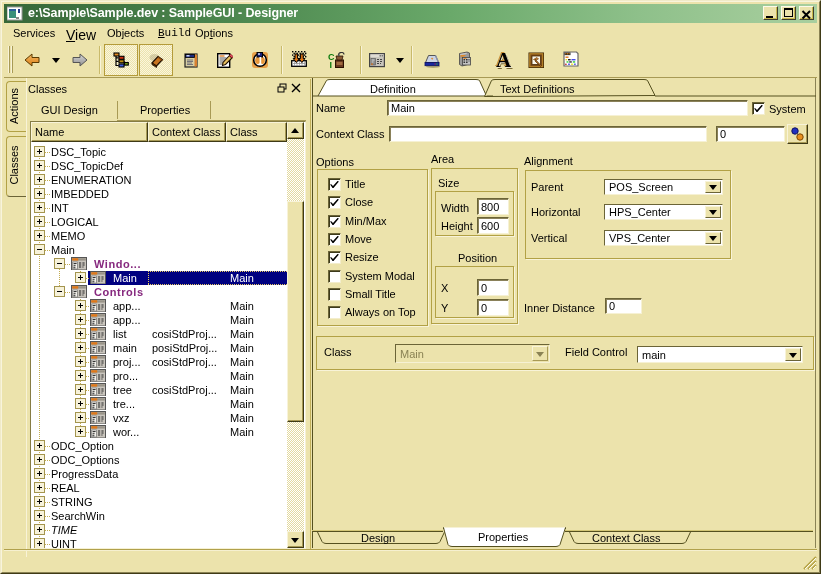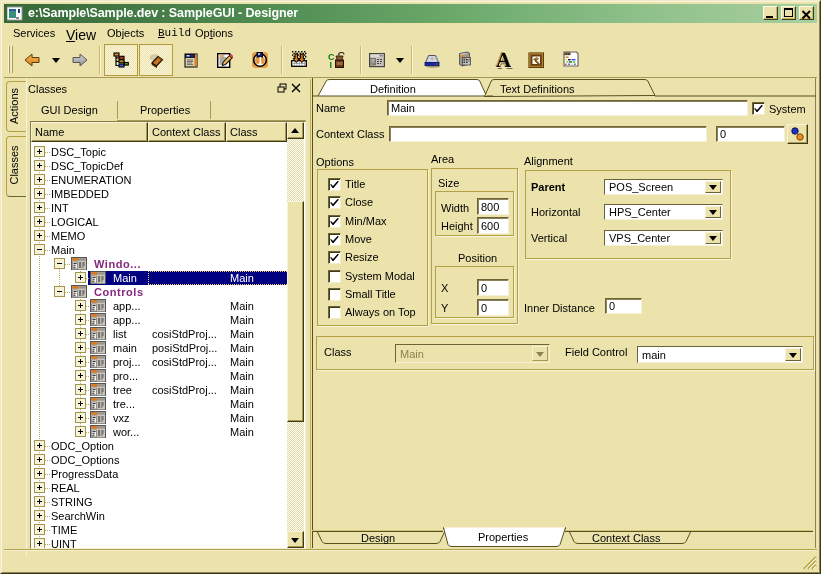--- a/index.html
+++ b/index.html
@@ -456,21 +456,21 @@
 <div class="exp plus" style="left:34px;top:482px;"></div>
 <div class="abs" style="left:51px;top:482px;font-size:11px;color:#000;font-weight:normal;white-space:nowrap;">REAL</div>
 <div class="hline" style="left:45px;top:502px;width:6px;"></div>
 <div class="exp plus" style="left:34px;top:496px;"></div>
 <div class="abs" style="left:51px;top:496px;font-size:11px;color:#000;font-weight:normal;white-space:nowrap;">STRING</div>
 <div class="hline" style="left:45px;top:516px;width:6px;"></div>
 <div class="exp plus" style="left:34px;top:510px;"></div>
 <div class="abs" style="left:51px;top:510px;font-size:11px;color:#000;font-weight:normal;white-space:nowrap;">SearchWin</div>
 <div class="hline" style="left:45px;top:530px;width:6px;"></div>
 <div class="exp plus" style="left:34px;top:524px;"></div>
-<div class="abs" style="left:51px;top:524px;font-size:11px;color:#000;font-weight:normal;white-space:nowrap;">TIME</div>
+<div class="abs" style="left:51px;top:524px;font-size:11px;color:#000;font-weight:normal;white-space:nowrap;font-style:italic;">TIME</div>
 <div class="hline" style="left:45px;top:544px;width:6px;"></div>
 <div class="exp plus" style="left:34px;top:538px;"></div>
 <div class="abs" style="left:51px;top:538px;font-size:11px;color:#000;font-weight:normal;white-space:nowrap;">UINT</div>
 <div class="abs" style="left:31px;top:548px;width:273px;height:2px;background:#f6f1d4;"></div>
 <div class="abs" style="left:310px;top:79px;width:1px;height:470px;background:#c2b059;"></div>
 <div class="abs" style="left:312px;top:78px;width:504px;height:470px;background:#ece3ac;border-left:1px solid #55501f;border-right:1px solid #8a8254;"></div>
 <div class="abs" style="left:4px;top:549px;width:813px;height:1px;background:#b1a14c;"></div>
 <div class="abs" style="left:4px;top:550px;width:813px;height:1px;background:#f6f0d0;"></div>
 <svg class="abs" style="left:312px;top:79px" width="504" height="18" viewBox="0 0 504 18">
 <path d="M6 17 L14.5 1.5 Q15.5 0.5 18 0.5 L164 0.5 Q166.5 0.5 167.5 1.5 L174.5 17 Z" fill="#ffffff" stroke="#55501f"></path>
@@ -554,21 +554,21 @@
 <div class="abs groove" style="left:435px;top:266px;width:79px;height:52px;"></div>
 <div class="abs lbl" style="left:441px;top:282px;">X</div>
 <div class="edit" style="left:477px;top:279px;width:32px;height:17px;">
     <span>0</span>
   </div>
 <div class="abs lbl" style="left:441px;top:302px;">Y</div>
 <div class="edit" style="left:477px;top:299px;width:32px;height:17px;">
     <span>0</span>
   </div>
 <div class="abs groove" style="left:525px;top:170px;width:206px;height:89px;"></div>
-<div class="abs lbl" style="left:531px;top:181px;font-weight:bold;">Parent</div>
+<div class="abs lbl" style="left:531px;top:181px;">Parent</div>
 <div class="combo" style="left:604px;top:179px;width:119px;height:16px;">
     <span class="txt">POS_Screen</span>
     <span class="cbtn"></span>
   </div>
 <div class="abs lbl" style="left:531px;top:206px;">Horizontal</div>
 <div class="combo" style="left:604px;top:204px;width:119px;height:16px;">
     <span class="txt">HPS_Center</span>
     <span class="cbtn"></span>
   </div>
 <div class="abs lbl" style="left:531px;top:232px;">Vertical</div>

